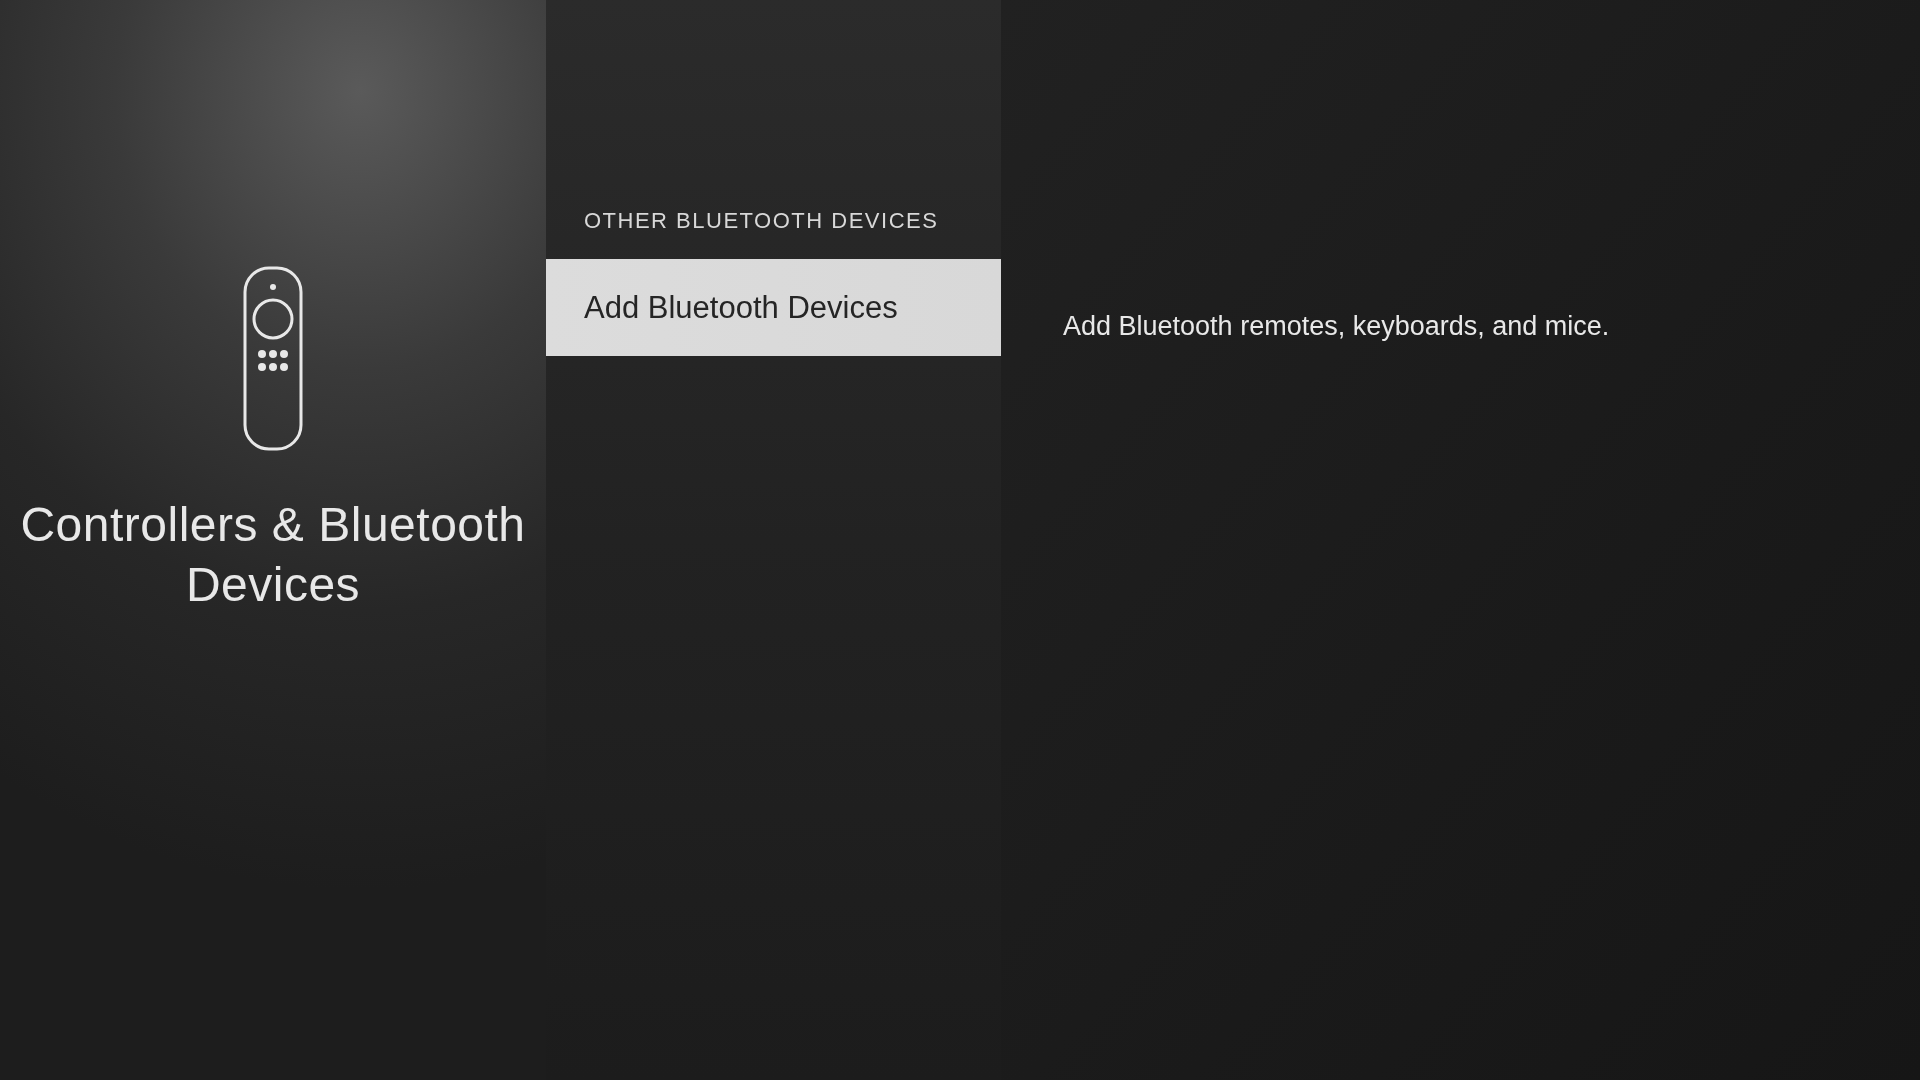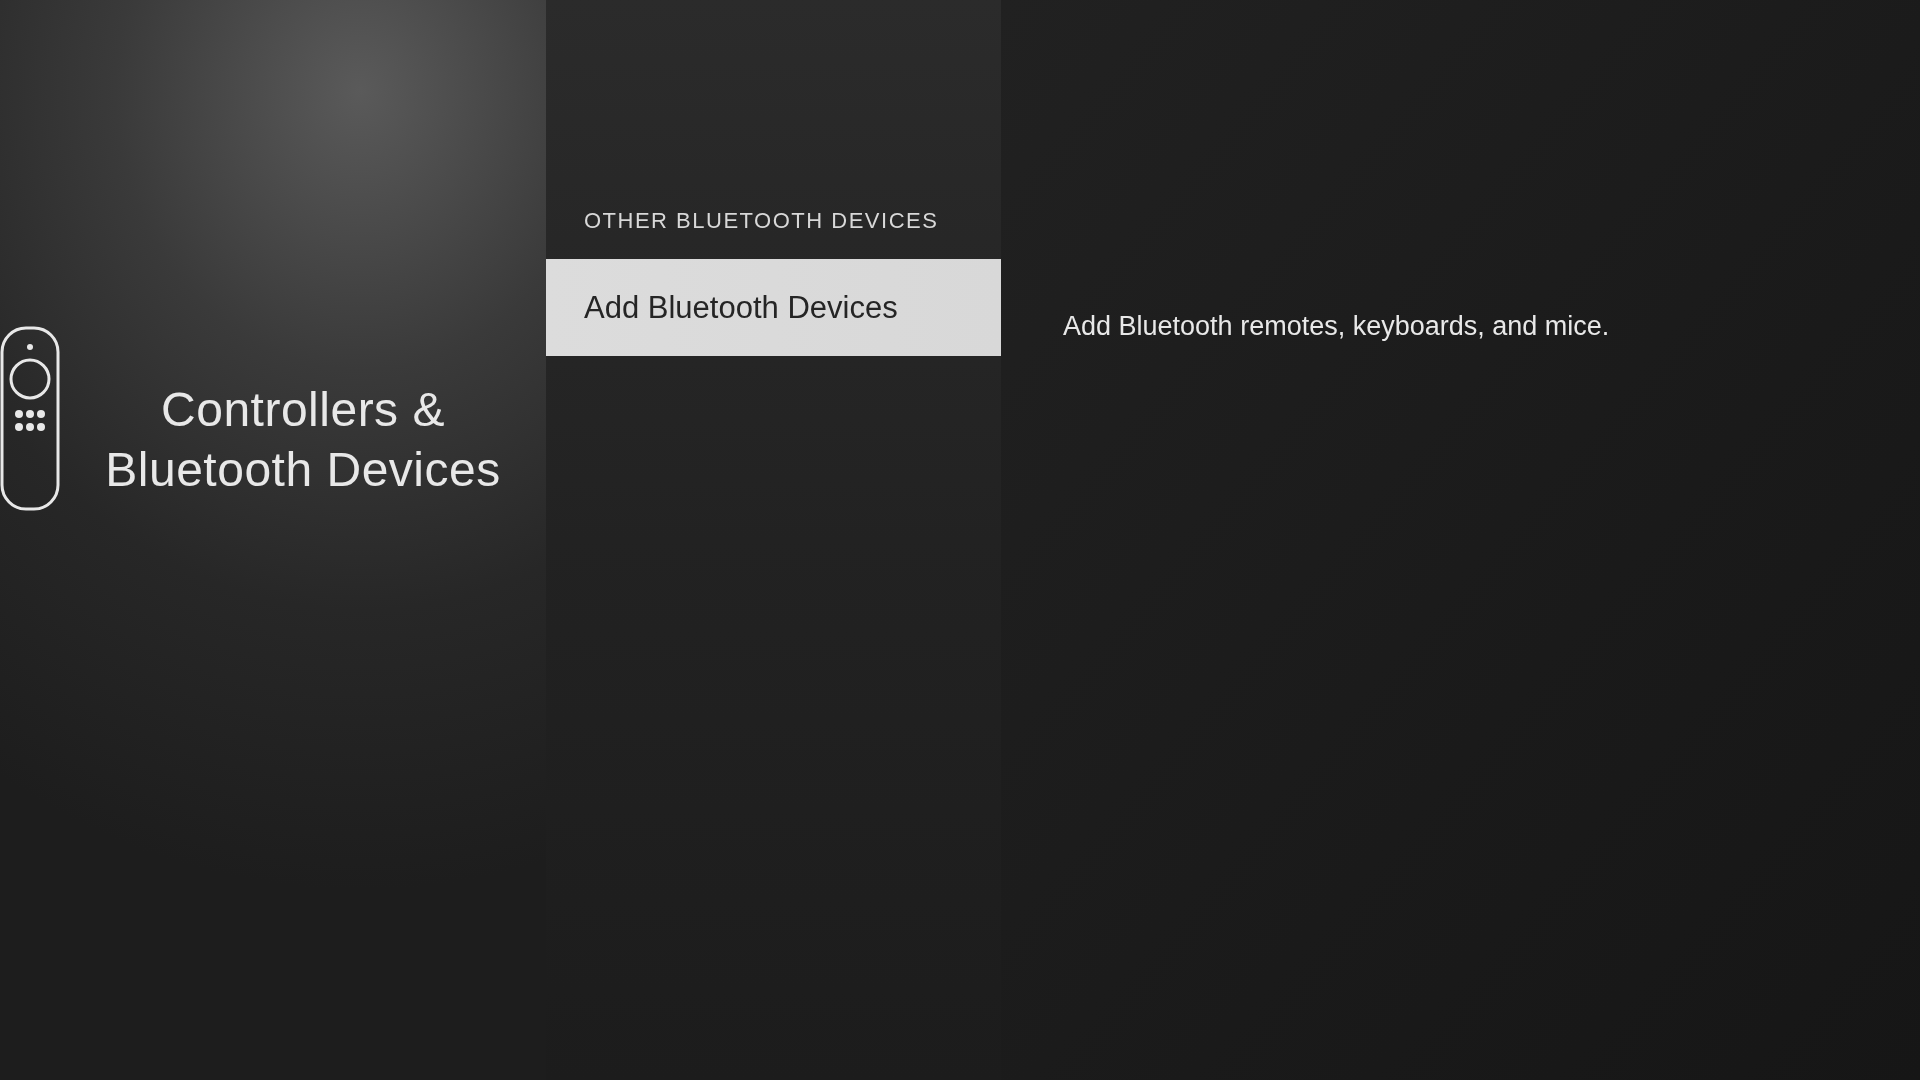--- a/index.html
+++ b/index.html
@@ -16,21 +16,21 @@
       background: #1a1a1a;
       color: #e0e0e0;
       display: flex;
     }
 
     .left-panel {
       width: 546px;
       height: 100%;
       background: radial-gradient(ellipse 700px 800px at 360px 90px, #5a5a5a 0%, #3a3a3a 35%, #272727 65%, #1d1d1d 100%);
       display: flex;
-      flex-direction: row;
+      flex-direction: column;
       align-items: center;
       justify-content: center;
       padding-bottom: 200px;
     }
 
     .remote-icon {
       margin-bottom: 40px;
     }
 
     .category-title {

